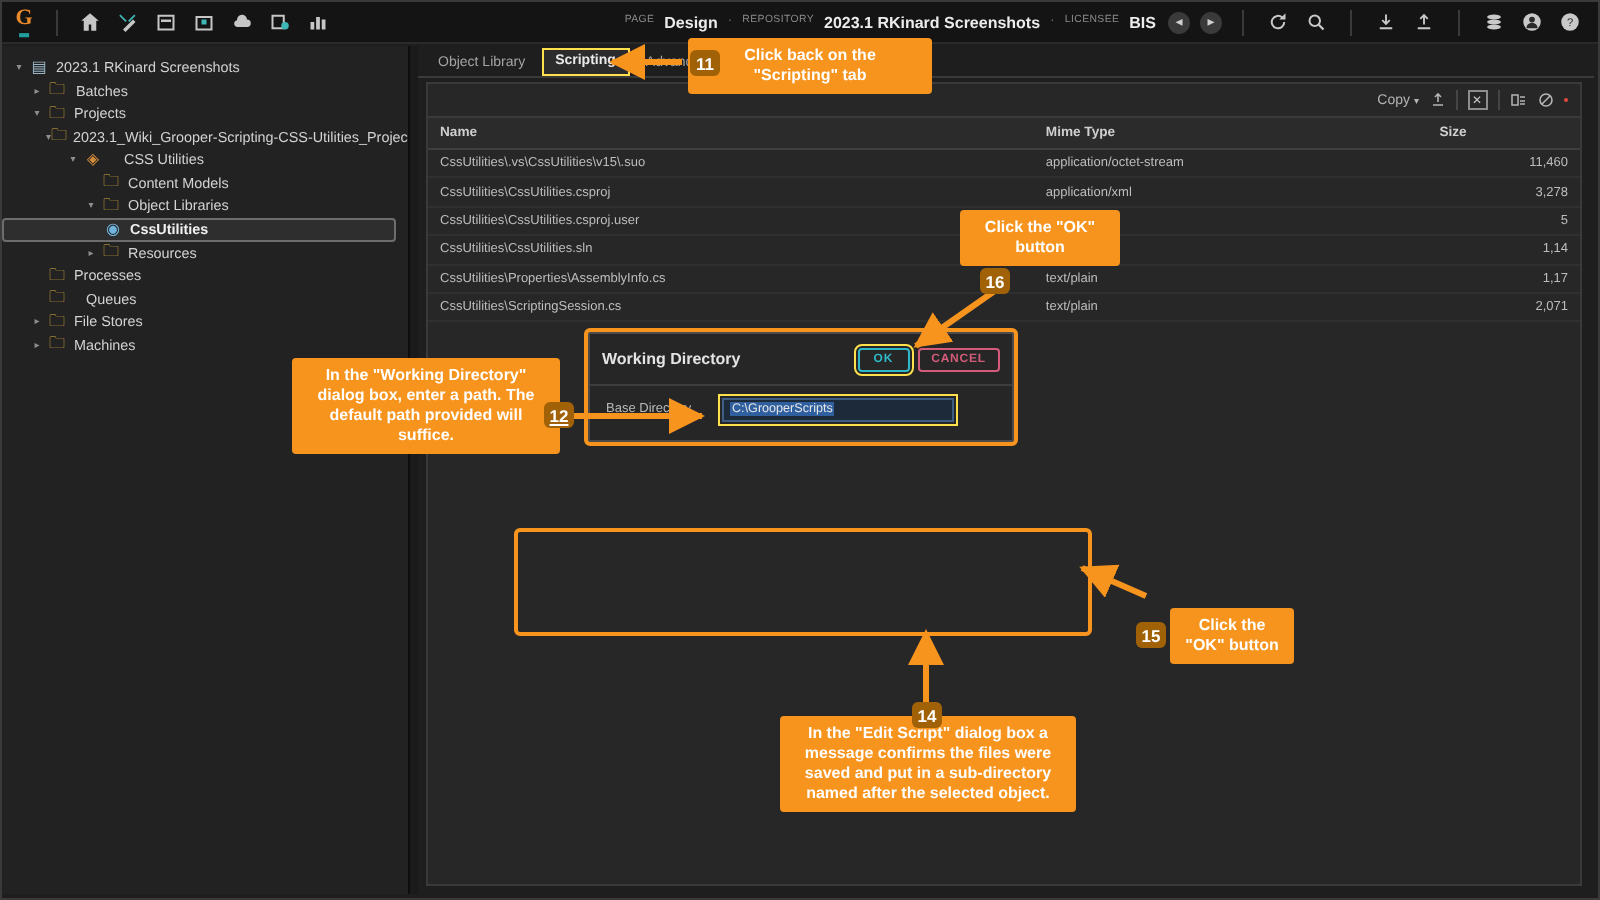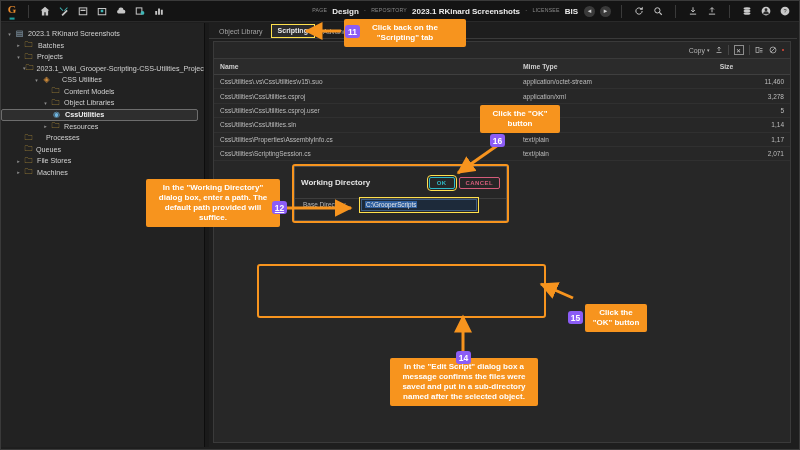--- a/index.html
+++ b/index.html
@@ -130,21 +130,21 @@
   .dlg {
     position: absolute; background: #262626;
     border: 1px solid #4b4b4b;
   }
   .dlg-title {
     font-size: 8px; color: #e4e4e4; font-weight: bold;
   }
 
   #wd-dialog { left: 293px; top: 165px; width: 213px; height: 55px; }
   #wd-header {
-    position:absolute; left:0; right:0; top:0; height:32px;
+    position:absolute; left:0; right:0; top:0; height:26px;
     display:flex; align-items:center; padding: 0 6px;
     border-bottom: 1px solid #3d3d3d;
   }
   .btn-ok-outline {
     border: 1px solid #2fb8c6; color: #2fb8c6; background: transparent;
     font-size: 6px; font-weight: bold; padding: 2px 7px; border-radius: 2px;
     letter-spacing: .4px; cursor: pointer;
   }
   .btn-cancel-outline {
     border: 1px solid #d45c7a; color: #d45c7a; background: transparent;
@@ -183,21 +183,21 @@
     white-space:nowrap;
   }
 
   
   .callout {
     position: absolute; background: #f7941e; color: #ffffff;
     font-size: 8px; font-weight: bold; line-height: 10px;
     text-align: center; padding: 4px 6px; border-radius: 2px;
   }
   .badge {
-    position: absolute; background: #8b5cf6; color: #ffffff;
+    position: absolute; background: #a16207; color: #ffffff;
     font-size: 8.5px; font-weight: bold; border-radius: 3px;
     width: 15px; height: 13px; display:flex; align-items:center; justify-content:center;
   }
   .hl-box {
     position: absolute; border: 2px solid #f7941e; border-radius: 3px;
     pointer-events:none;
   }
   svg.arrows { position:absolute; left:0; top:0; width:800px; height:450px; pointer-events:none; }
 </style>
 </head>
@@ -358,26 +358,26 @@
       <span style="margin-left:3px;font-weight:bold;color:#f0f0f0">CssUtilities</span>
     </div>
     <div class="tnode" style="padding-left:40px">
       <span class="arr">▸</span>
       <span class="ic folder">🗀</span>
       <span style="margin-left:3px">Resources</span>
     </div>
     <div class="tnode" style="padding-left:13px">
       <span class="arr"></span>
       <span class="ic folder">🗀</span>
-      <span style="margin-left:12px">Processes</span>
+      <span style="margin-left:3px">Processes</span>
     </div>
     <div class="tnode" style="padding-left:13px">
       <span class="arr"></span>
       <span class="ic folder">🗀</span>
-      <span style="margin-left:2px">Queues</span>
+      <span style="margin-left:9px">Queues</span>
     </div>
     <div class="tnode" style="padding-left:13px">
       <span class="arr">▸</span>
       <span class="ic folder">🗀</span>
       <span style="margin-left:3px">File Stores</span>
     </div>
     <div class="tnode" style="padding-left:13px">
       <span class="arr">▸</span>
       <span class="ic folder">🗀</span>
       <span style="margin-left:3px">Machines</span>

